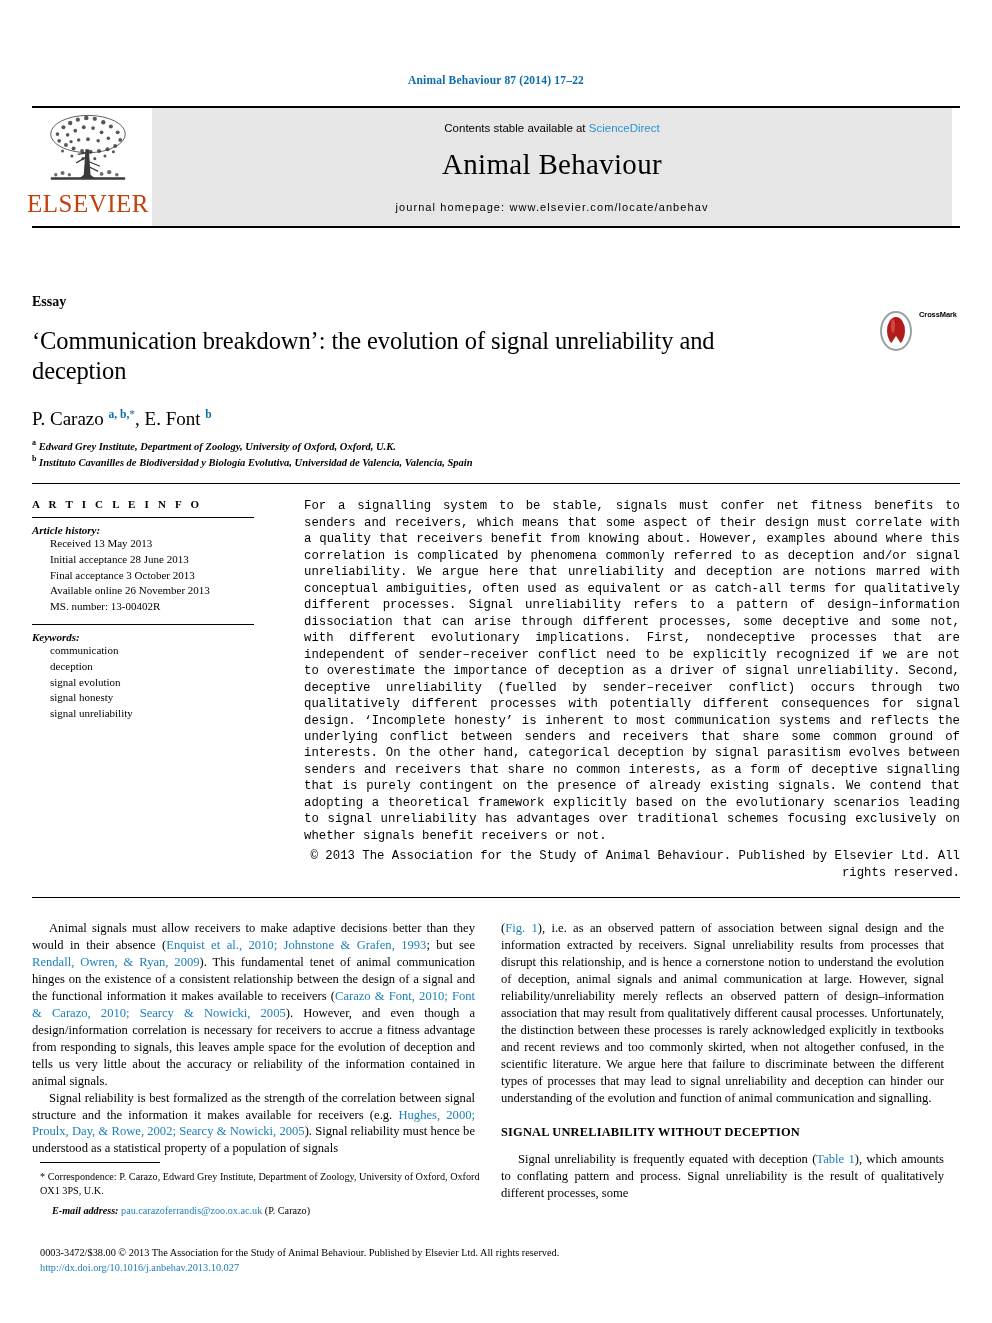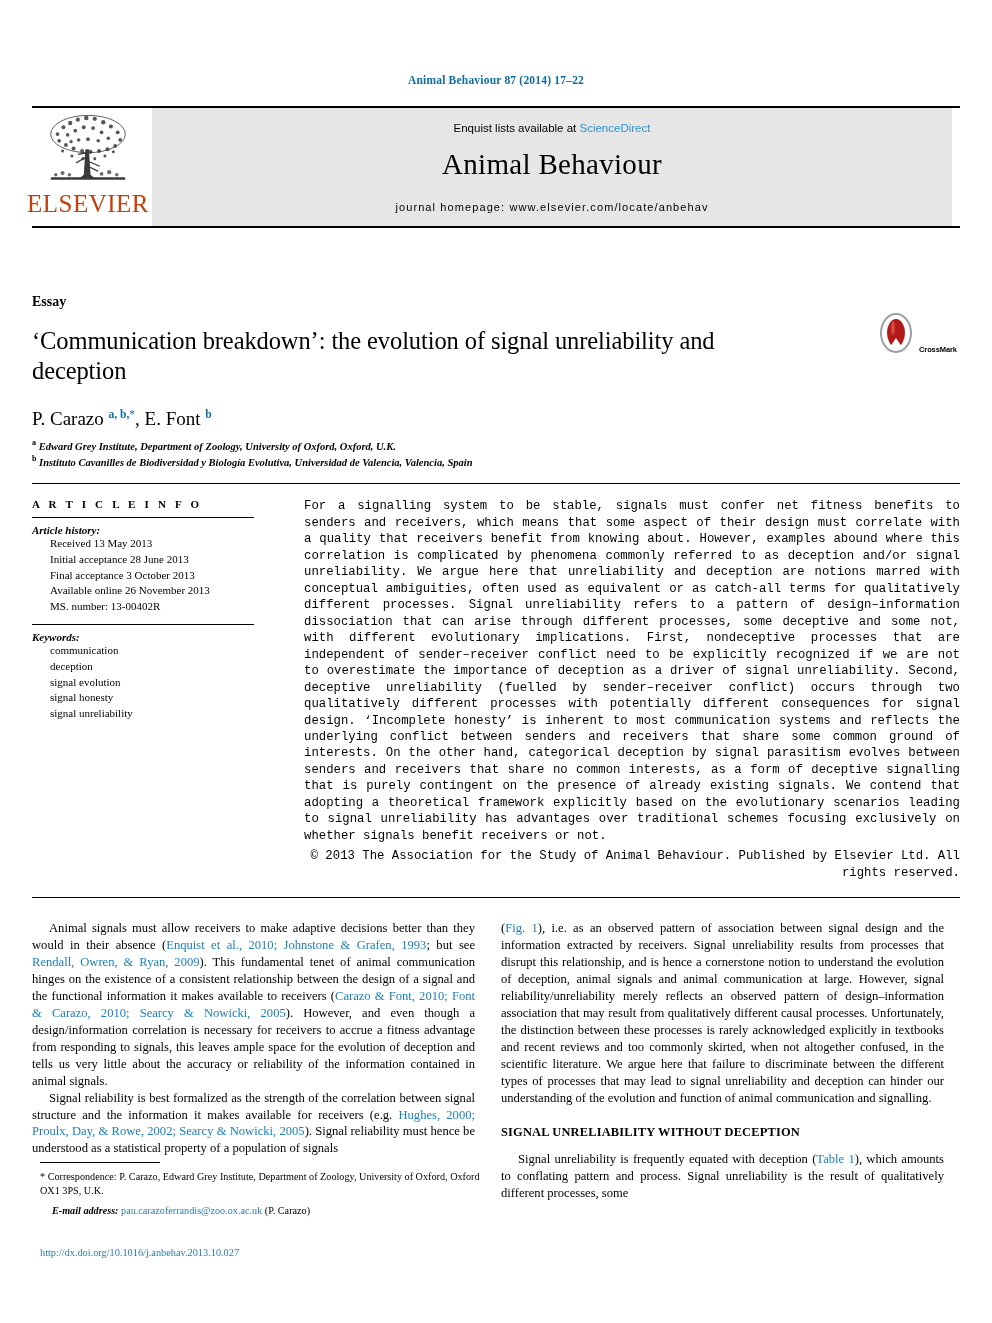--- a/index.html
+++ b/index.html
@@ -135,21 +135,21 @@
     width: 760px;
     letter-spacing: -.1px;
   }
   .crossmark {
     position: absolute;
     right: 0;
     top: 38px;
     width: 84px;
     height: 44px;
     display: flex;
-    align-items: flex-end;
+    align-items: flex-start;
     gap: 3px;
   }
   .crossmark svg { display:block; }
   .crossmark-label {
     font-family: "Liberation Sans", sans-serif;
     font-size: 7.5px;
     font-weight: bold;
     letter-spacing: -.1px;
   }
   .authors {
@@ -345,21 +345,21 @@
               <circle cx="75" cy="71" r="2.5"></circle>
               <circle cx="84" cy="74" r="2.1"></circle>
           </g>
         </g>
       </svg>
       <div class="elsevier-word">ELSEVIER</div>
     </div>
 
     <div class="masthead-center">
       <div class="contents-line">
-        <span>Enquist lists available at </span><span class="sd">ScienceDirect</span>
+        <span>Contents stable available at </span><span class="sd">ScienceDirect</span>
       </div>
       <div class="journal-title">Animal Behaviour</div>
       <div class="homepage-line">journal homepage: www.elsevier.com/locate/anbehav</div>
     </div>
 
   </div>
 
   <div class="masthead-rule-bottom"></div>
 
   <div class="title-block">
@@ -435,16 +435,17 @@
     <div class="footnote-rule"></div>
     <div>* Correspondence: P. Carazo, Edward Grey Institute, Department of Zoology, University of Oxford, Oxford OX1 3PS, U.K.</div>
     <div class="footnote-email">
       <i>E-mail address:</i>
       <span class="ref">pau.carazoferrandis@zoo.ox.ac.uk</span>
       <span>(P. Carazo)</span>
     </div>
   </div>
 
   <div class="page-footer">
+    <div>0003-3472/$38.00 © 2013 The Association for the Study of Animal Behaviour. Published by Elsevier Ltd. All rights reserved.</div>
     <div class="doi">http://dx.doi.org/10.1016/j.anbehav.2013.10.027</div>
   </div>
 
 </div>
 
 </body></html>

